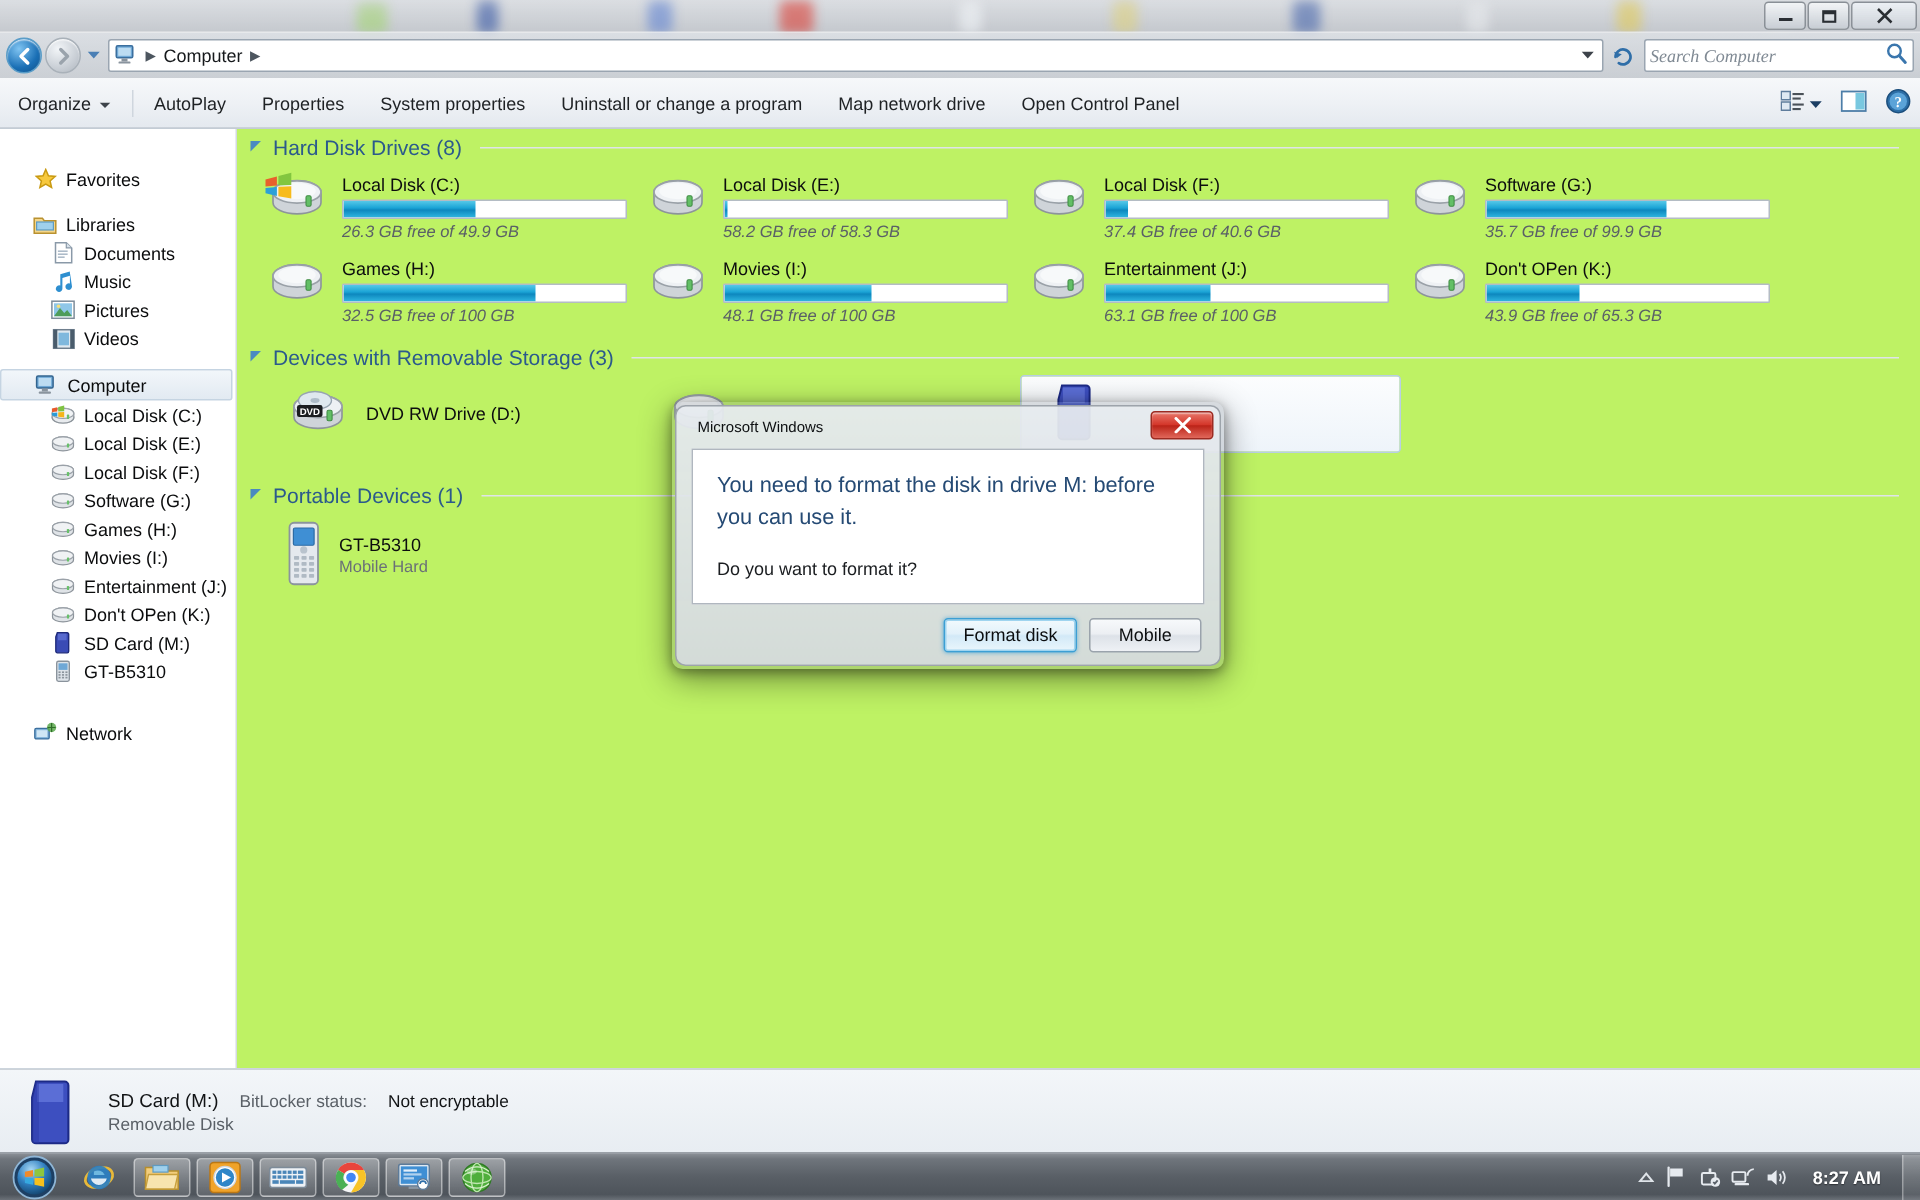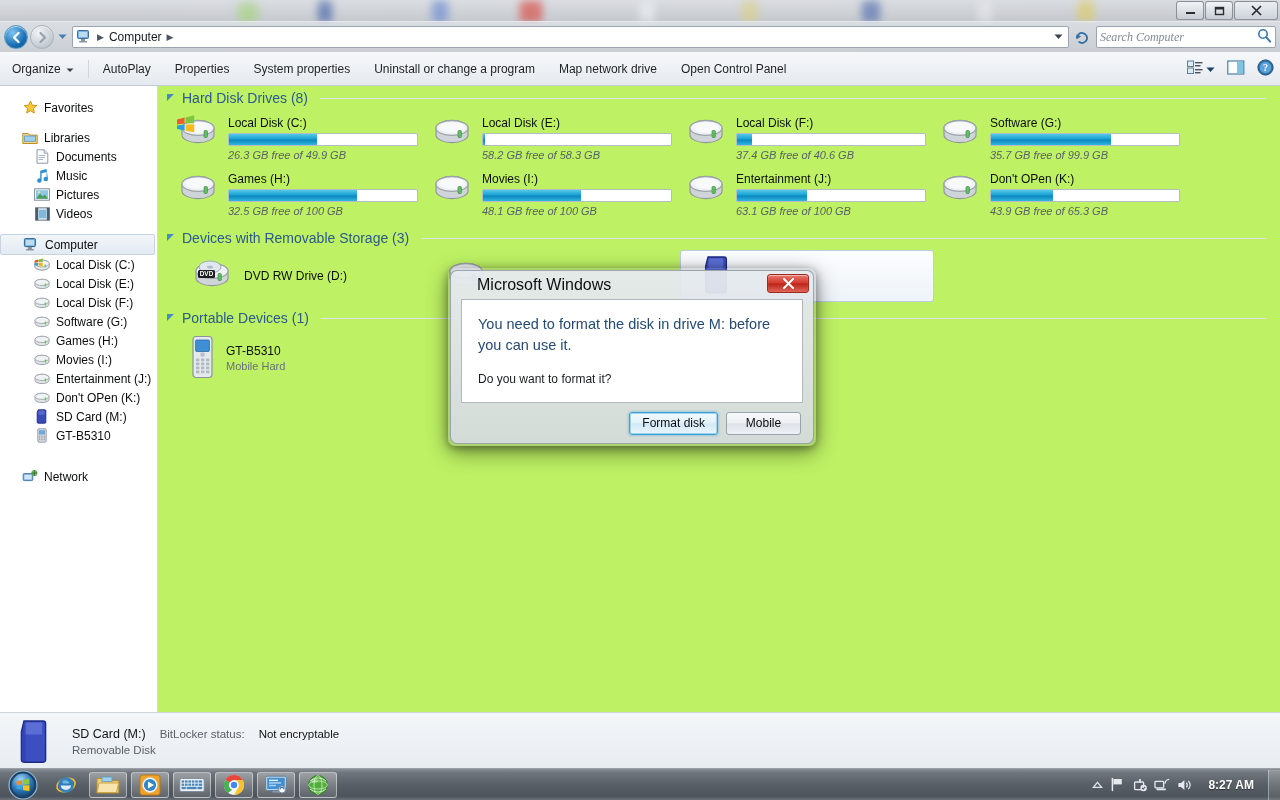--- a/index.html
+++ b/index.html
@@ -123,21 +123,21 @@
     white-space: nowrap;
   }
   .cmdsep { width: 1px; height: 18px; background: #cfd6de; margin: 0 2px; }
   .cmdspacer { flex: 1; }
   .cmdicon { height: 24px; padding: 0 6px; display: flex; align-items: center; gap: 3px; }
 
   
   #navpane {
     position: absolute; left: 0; top: 86px; width: 158px; height: 626px;
     background: #fff; border-right: 1px solid #d3d9df;
-    padding-top: 12px;
+    padding-top: 24px;
     overflow: hidden;
   }
   .navitem {
     height: 19px; display: flex; align-items: center; gap: 6px;
     padding-left: 22px; font-size: 12px; color: #0b0c0d;
     white-space: nowrap;
   }
   .navitem.child { padding-left: 34px; }
   .navitem.root { font-size: 12px; }
   .navitem.selected {
@@ -256,21 +256,21 @@
     position: absolute; left: 450px; top: 270px; width: 364px; height: 174px;
     border-radius: 7px;
     background: linear-gradient(180deg, rgba(232,236,240,.93), rgba(214,219,225,.92));
     border: 1px solid rgba(150,156,164,.9);
     overflow: hidden;
   }
   #dlgtitle {
     height: 28px; display: flex; align-items: center;
     padding-left: 14px; position: relative;
   }
-  #dlgtitle .dlgttext { font-size: 16px; color: #0d0f11; margin-left: 12px; }
+  #dlgtitle .dlgttext { font-size: 10px; color: #0d0f11; }
   #dlgclose {
     position: absolute; right: 4px; top: 3px;
     width: 42px; height: 19px; border-radius: 3px;
     background: linear-gradient(180deg, #e8776b 0%, #d4362a 48%, #bb2318 52%, #e0675a 100%);
     border: 1px solid #9c2b22;
     display: flex; align-items: center; justify-content: center;
     box-shadow: inset 0 1px 1px rgba(255,255,255,.5);
   }
   #dlgbody {
     margin: 0 10px; height: 104px;
@@ -877,21 +877,21 @@
             <path d="M9 2 h16 a2.4 2.4 0 0 1 2.4 2.4 v31 a2.4 2.4 0 0 1 -2.4 2.4 h-16 a2.4 2.4 0 0 1 -2.4 -2.4 v-24 Z" fill="#3d4fc0" stroke="#1c2a86" stroke-width="1.3"></path>
             <path d="M9.6 3.4 h14.6 v10.4 h-14.6 Z" fill="#7488e8" opacity=".55"></path>
           </svg>
         </div>
         <div class="devtext">
           <div class="devname"></div>
         </div>
       </div>
     </div>
 
-    <div class="grouphdr" style="margin-top:4px">
+    <div class="grouphdr" style="margin-top:16px">
       <span class="gtri">
         <svg width="9" height="9" viewBox="0 0 9 9">
             <path d="M1 1 L8 1 L1 8 Z" fill="#4a8ac0"></path>
           </svg>
       </span>
       <span class="gtitle">Portable Devices (1)</span>
       <span class="gline"></span>
     </div>
 
     <div class="drivegrid">

